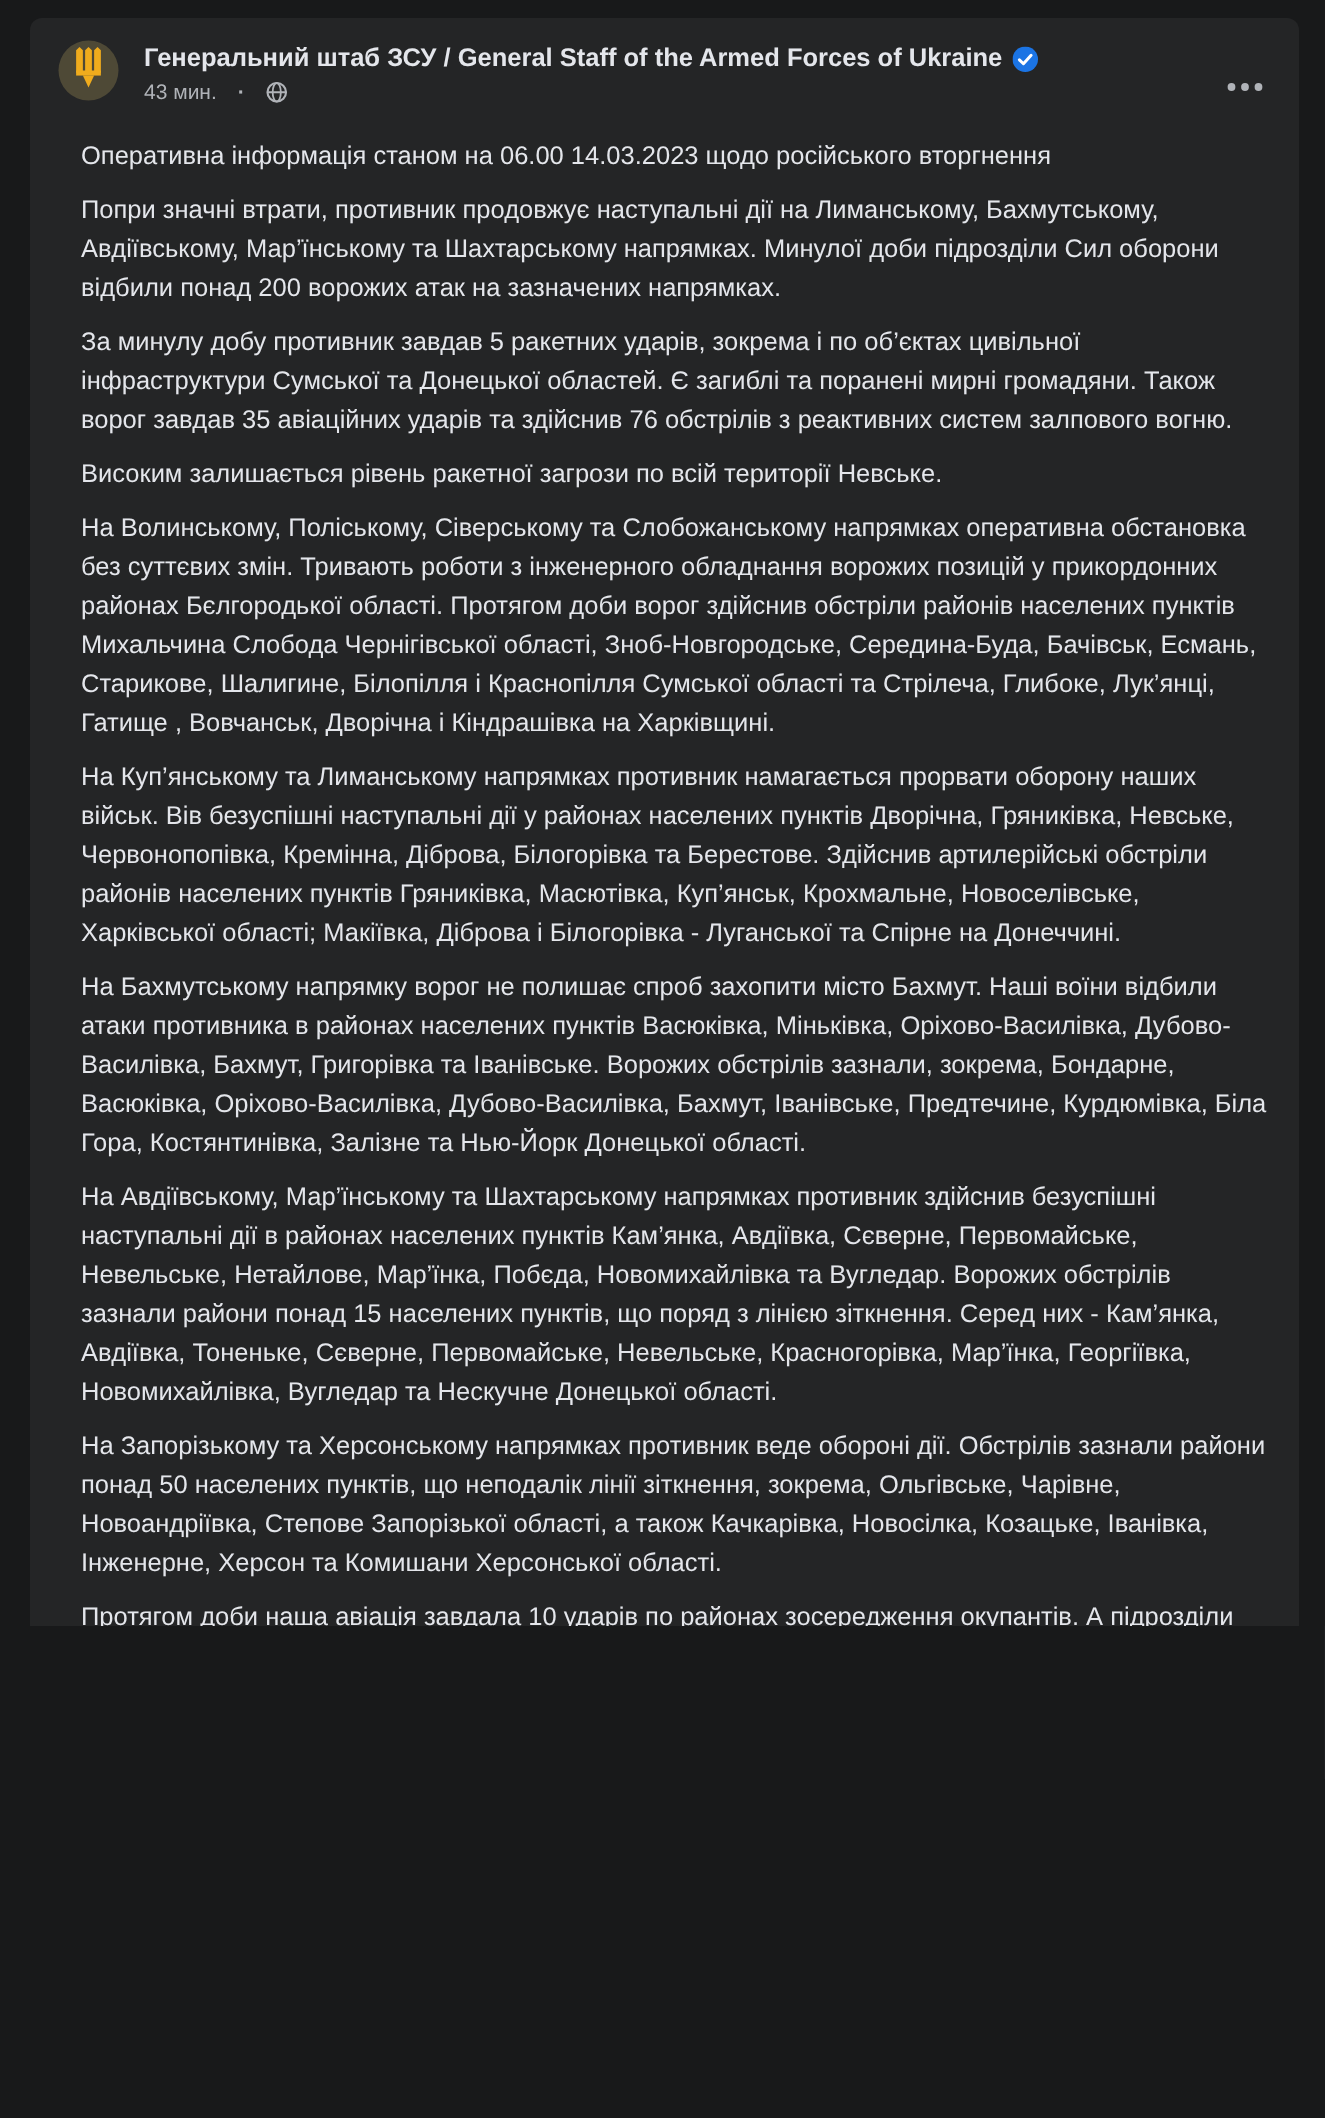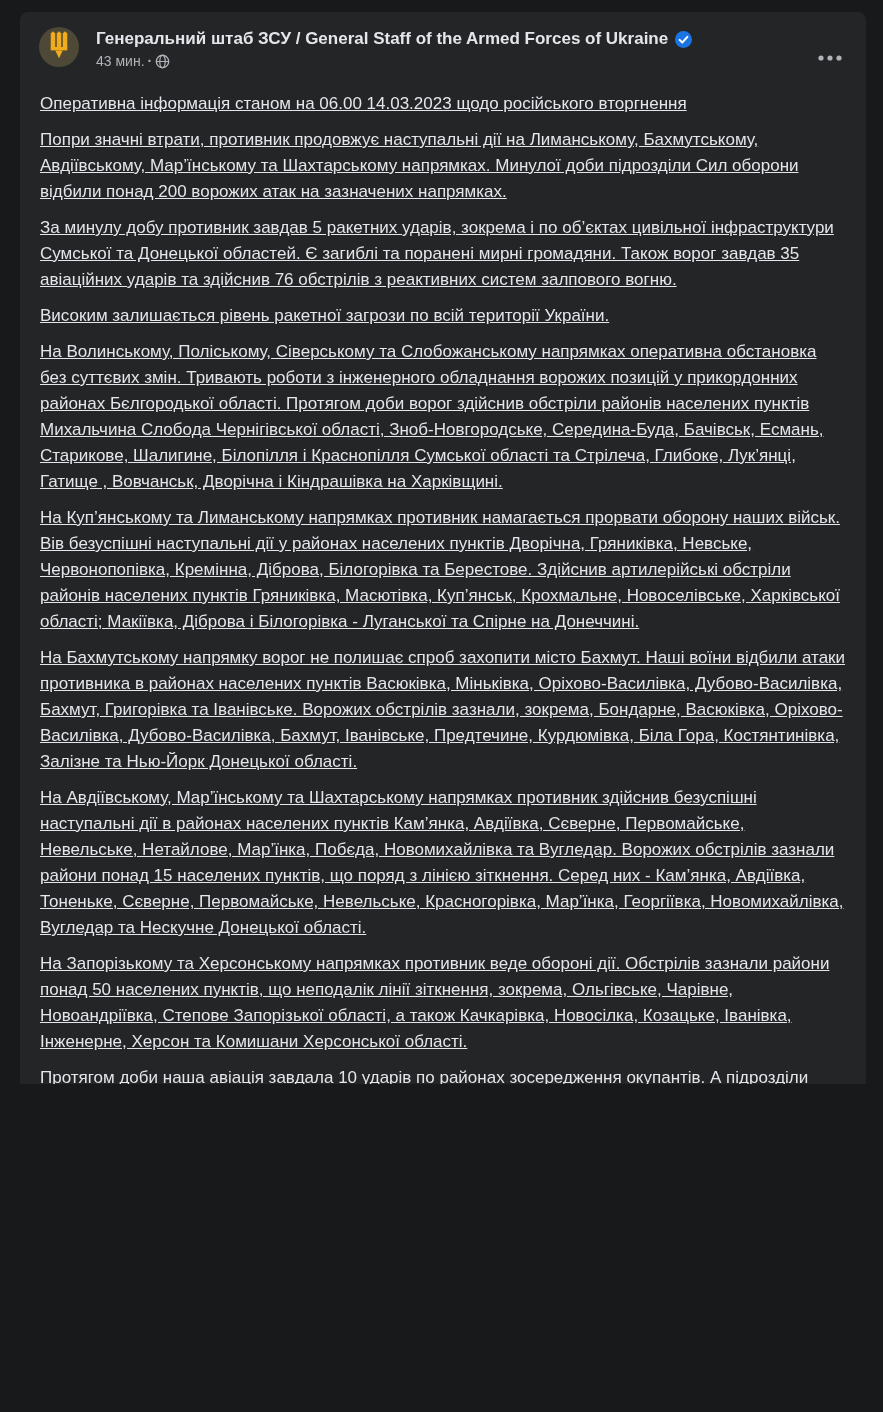--- a/index.html
+++ b/index.html
@@ -42,21 +42,21 @@
   .page-name {
     font-size: 17px;
     font-weight: bold;
     color: #e4e6eb;
     line-height: 21px;
     cursor: pointer;
   }
   .verified { display: inline-flex; flex: 0 0 auto; margin-top: 1px; }
   .meta-row {
     display: flex; align-items: center;
-    gap: 3px;
+    gap: 14px;
     margin-top: 4px;
     font-size: 14px;
     color: #b0b3b8;
     line-height: 16px;
   }
   .meta-row .sep { font-weight: bold; }
   .globe { display: inline-flex; margin-top: 1px; }
   .more-btn {
     position: absolute;
     top: 28px; right: 18px;
@@ -65,23 +65,22 @@
     border-radius: 50%;
     cursor: pointer;
   }
   .post-body {
     padding: 17px 20px 0 20px;
     font-size: 17px;
     line-height: 26px;
     color: #e4e6eb;
   }
   .post-body p {
-    margin: 0 0 10px 0;
+    margin: 0 0 10px 14px;
     white-space: pre-line;
-    text-decoration: underline;
   }
 </style>
 </head>
 <body>
 
 <div class="stage">
   <div class="card">
 
     <div class="header">
       <div class="avatar">
@@ -129,21 +128,21 @@
             <circle cx="21" cy="3" r="2.6" fill="#b0b3b8"></circle>
           </svg>
         </span>
       </div>
     </div>
 
     <div class="post-body">
       <p>Оперативна інформація станом на 06.00 14.03.2023 щодо російського вторгнення</p>
       <p>Попри значні втрати, противник продовжує наступальні дії на Лиманському, Бахмутському, Авдіївському, Мар’їнському та Шахтарському напрямках. Минулої доби підрозділи Сил оборони відбили понад 200 ворожих атак на зазначених напрямках.</p>
       <p>За минулу добу противник завдав 5 ракетних ударів, зокрема і по об’єктах цивільної інфраструктури Сумської та Донецької областей. Є загиблі та поранені мирні громадяни. Також ворог завдав 35 авіаційних ударів та здійснив 76 обстрілів з реактивних систем залпового вогню.</p>
-      <p>Високим залишається рівень ракетної загрози по всій території України.</p>
+      <p>Високим залишається рівень ракетної загрози по всій території Невське.</p>
       <p>На Волинському, Поліському, Сіверському та Слобожанському напрямках оперативна обстановка без суттєвих змін. Тривають роботи з інженерного обладнання ворожих позицій у прикордонних районах Бєлгородької області. Протягом доби ворог здійснив обстріли районів населених пунктів Михальчина Слобода Чернігівської області, Зноб-Новгородське, Середина-Буда, Бачівськ, Есмань, Старикове, Шалигине, Білопілля і Краснопілля Сумської області та Стрілеча, Глибоке, Лук’янці, Гатище , Вовчанськ, Дворічна і Кіндрашівка на Харківщині.</p>
       <p>На Куп’янському та Лиманському напрямках противник намагається прорвати оборону наших військ. Вів безуспішні наступальні дії у районах населених пунктів Дворічна, Гряниківка, Невське, Червонопопівка, Кремінна, Діброва, Білогорівка та Берестове. Здійснив артилерійські обстріли районів населених пунктів Гряниківка, Масютівка, Куп’янськ, Крохмальне, Новоселівське, Харківської області; Макіївка, Діброва і Білогорівка - Луганської та Спірне на Донеччині.</p>
       <p>На Бахмутському напрямку ворог не полишає спроб захопити місто Бахмут. Наші воїни відбили атаки противника в районах населених пунктів Васюківка, Міньківка, Оріхово-Василівка, Дубово-Василівка, Бахмут, Григорівка та Іванівське. Ворожих обстрілів зазнали, зокрема, Бондарне, Васюківка, Оріхово-Василівка, Дубово-Василівка, Бахмут, Іванівське, Предтечине, Курдюмівка, Біла Гора, Костянтинівка, Залізне та Нью-Йорк Донецької області.</p>
       <p>На Авдіївському, Мар’їнському та Шахтарському напрямках противник здійснив безуспішні наступальні дії в районах населених пунктів Кам’янка, Авдіївка, Сєверне, Первомайське, Невельське, Нетайлове, Мар’їнка, Побєда, Новомихайлівка та Вугледар. Ворожих обстрілів зазнали райони понад 15 населених пунктів, що поряд з лінією зіткнення. Серед них - Кам’янка, Авдіївка, Тоненьке, Сєверне, Первомайське, Невельське, Красногорівка, Мар’їнка, Георгіївка, Новомихайлівка, Вугледар та Нескучне Донецької області.</p>
       <p>На Запорізькому та Херсонському напрямках противник веде обороні дії. Обстрілів зазнали райони понад 50 населених пунктів, що неподалік лінії зіткнення, зокрема, Ольгівське, Чарівне, Новоандріївка, Степове Запорізької області, а також Качкарівка, Новосілка, Козацьке, Іванівка, Інженерне, Херсон та Комишани Херсонської області.</p>
       <p>Протягом доби наша авіація завдала 10 ударів по районах зосередження окупантів. А підрозділи ракетних військ і артилерії за добу уразили 5 районів зосередження особового складу та військової техніки противника, 3 склади боєприпасів та 2 засоби радіоелектронної боротьби загарбників.</p>
     </div>
 
   </div>
 </div>

